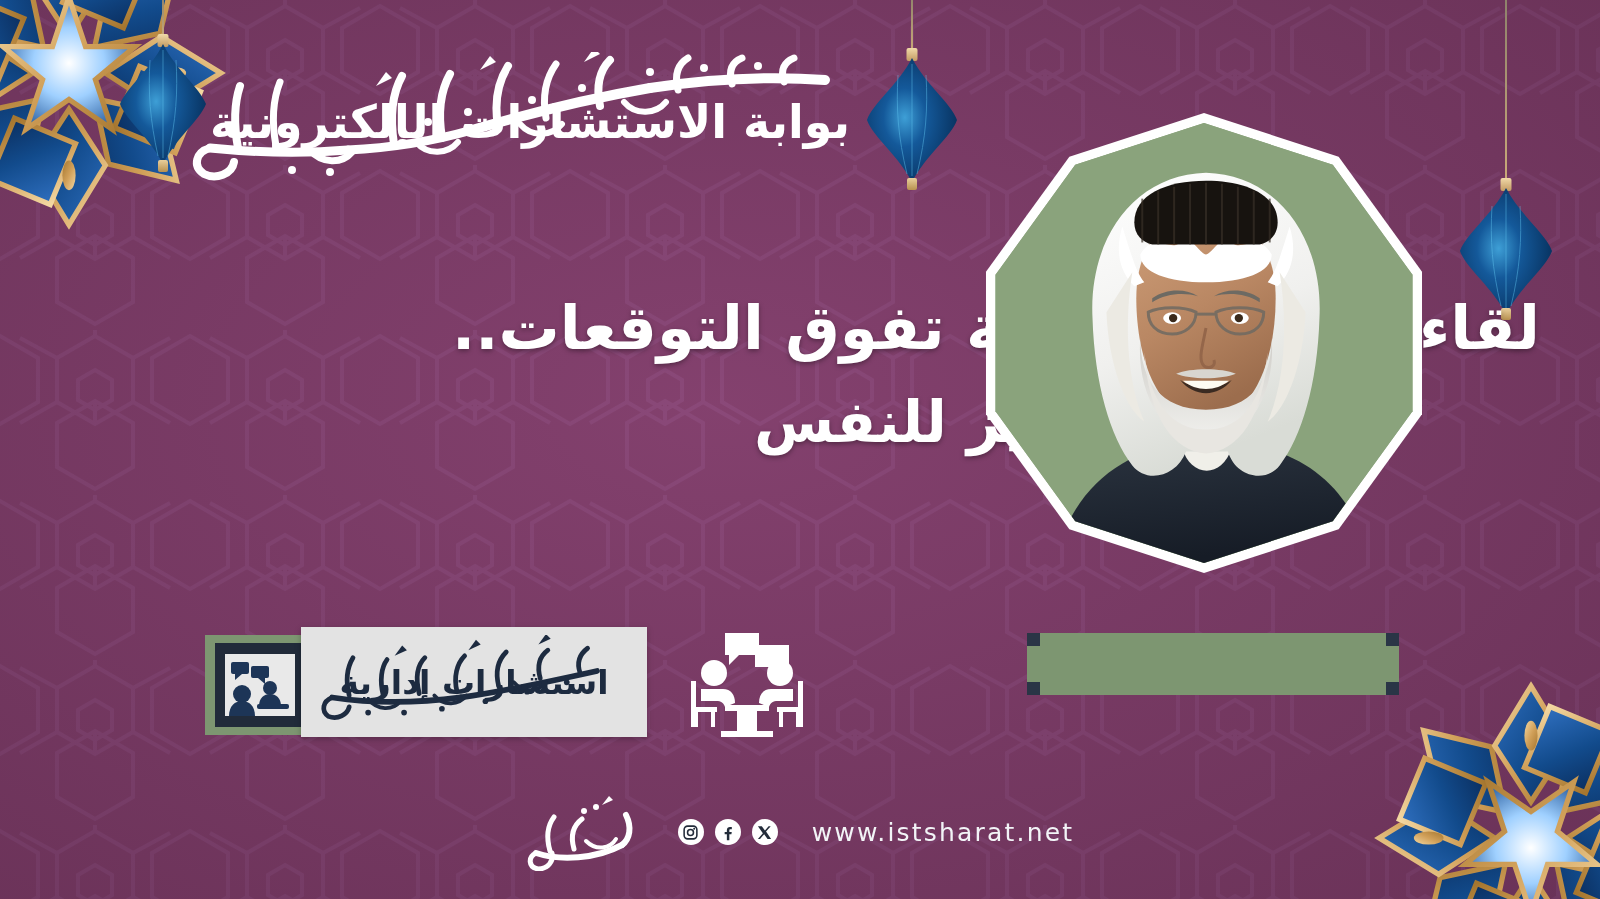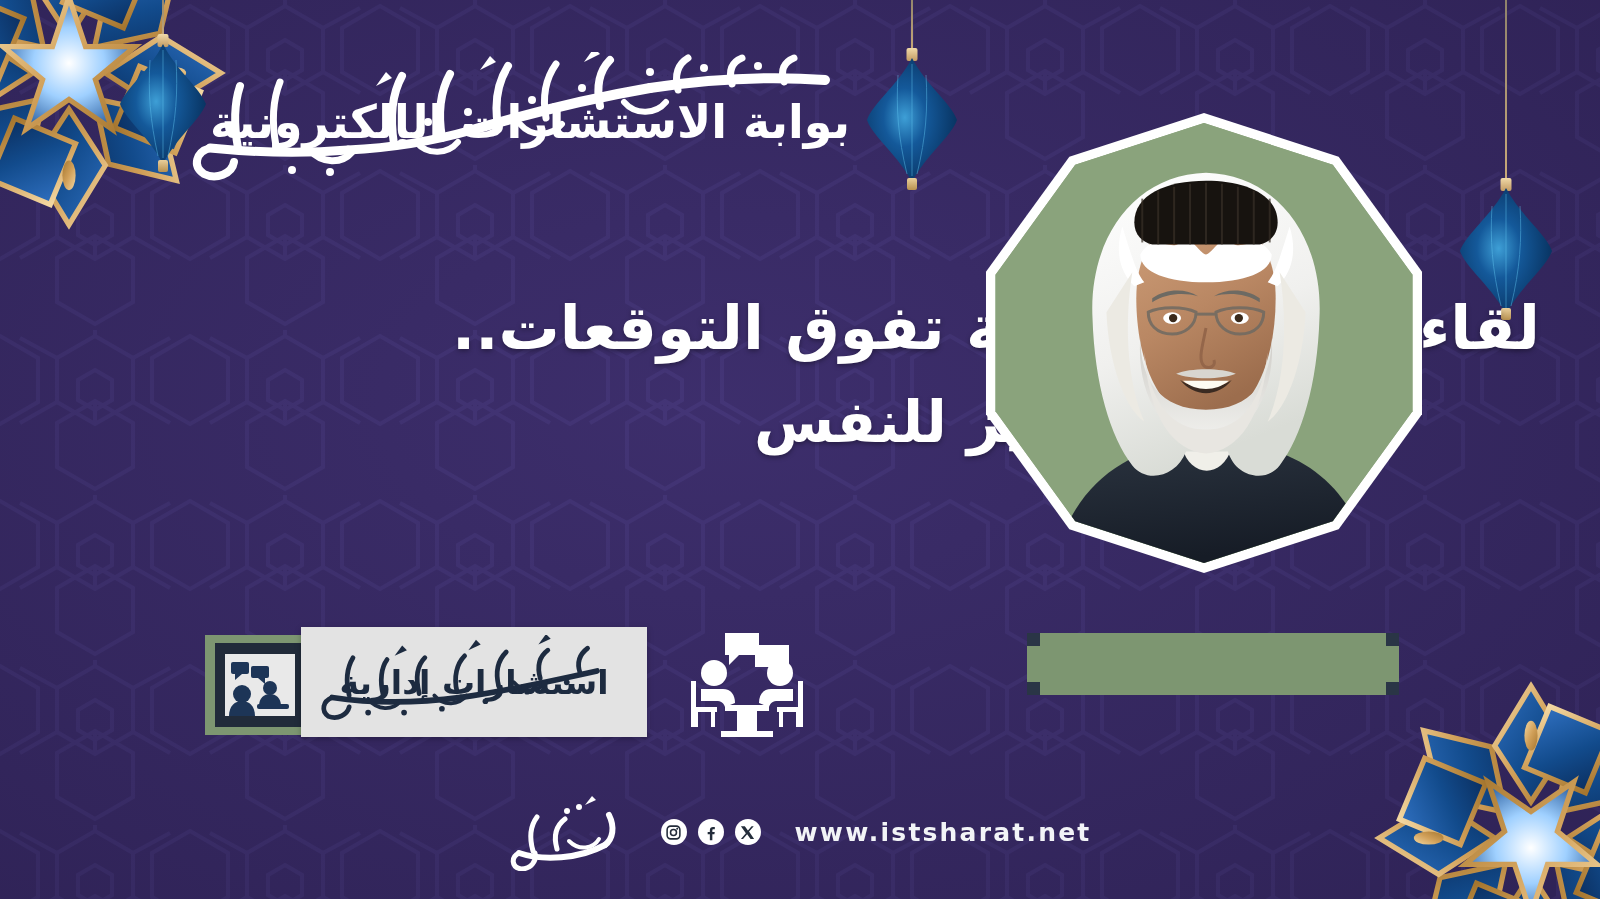--- a/index.html
+++ b/index.html
@@ -3,21 +3,21 @@
 <meta charset="utf-8">
 <title>istsharat-promo-card</title>
 <style>
   html,body{margin:0;padding:0;background:#11161f;}
   *{box-sizing:border-box;}
 
   .stage{
     position:relative;
     width:1600px;height:899px;
     overflow:hidden;
-    background:#4c1d95;
+    background:#ec4899;
     font-family:"DejaVu Sans","Liberation Sans",sans-serif;
   }
 
   
   .bg-pattern{
     position:absolute;inset:0;
     opacity:.55;
     pointer-events:none;
   }
   .bg-vignette{
@@ -169,21 +169,20 @@
   .tag-plate .calli-plate svg{width:96%;height:86%;}
   .calli-fallback{
     color:#1d2b40;font-size:33px;font-weight:bold;direction:rtl;white-space:nowrap;
   }
 
   
   .footer{
     position:absolute;left:0;right:0;bottom:28px;
     display:flex;align-items:center;justify-content:center;gap:34px;
     direction:ltr;
-    font-weight:bold;
   }
   .footer-logo{width:118px;height:78px;}
   .social{display:flex;align-items:center;gap:11px;}
   .social .si{
     width:26px;height:26px;border-radius:50%;
     background:#ffffff;
     display:flex;align-items:center;justify-content:center;
   }
   .social .si svg{width:17px;height:17px;display:block;}
   .site-url{

